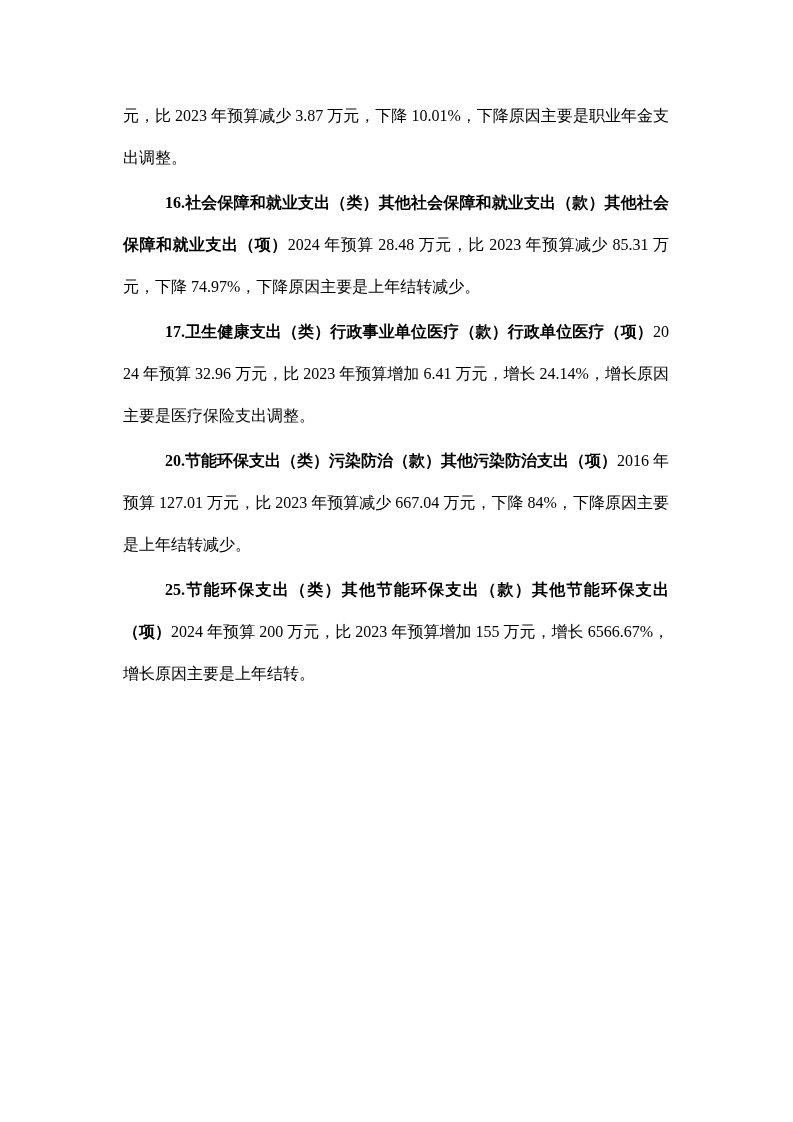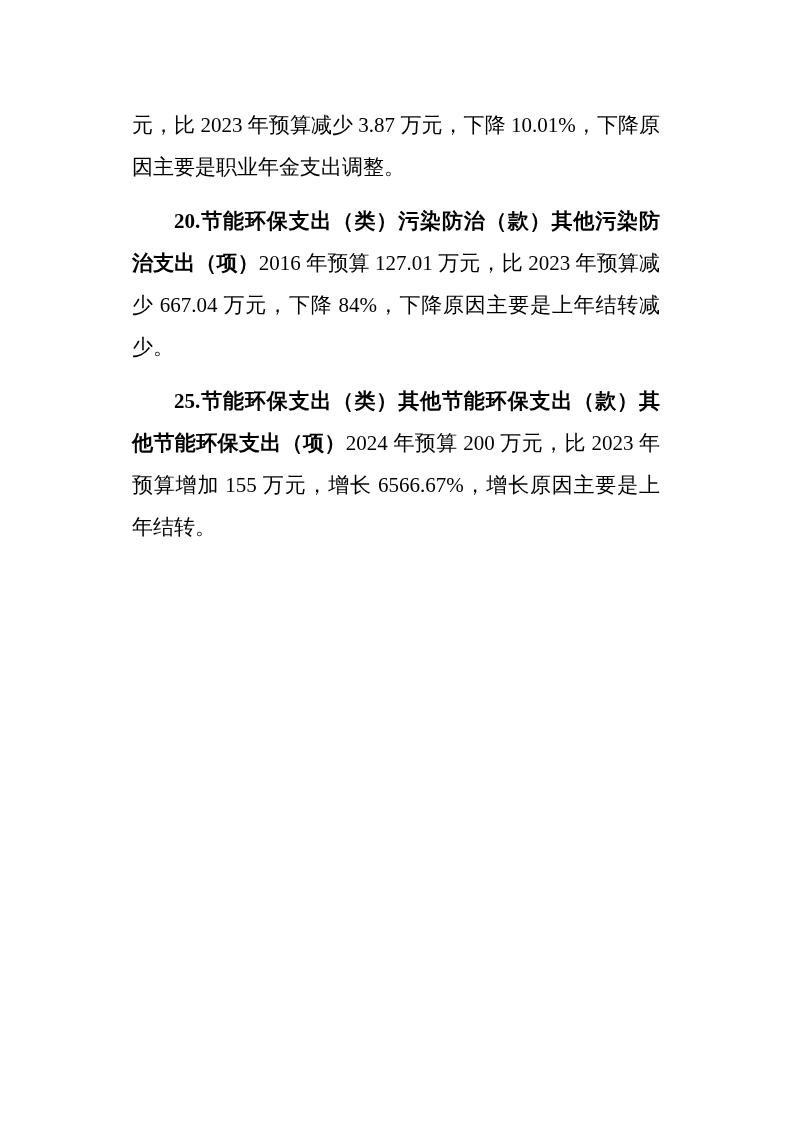--- a/index.html
+++ b/index.html
@@ -15,43 +15,45 @@
     font-family: "Liberation Serif", "DejaVu Serif", serif;
     overflow: hidden;
   }
   .doc-page {
     width: 793px;
     height: 1122px;
     padding: 92px 121px 0 120px;
     background: #ffffff;
   }
   .para {
-    margin: 12px;
-    font-size: 21px;
+    margin: 3px;
+    font-size: 16px;
     line-height: 42px;
     text-align: justify;
     text-justify: inter-ideograph;
     word-break: break-all;
     color: #000000;
   }
   .para.indent {
     text-indent: 42px; 
   }
   .para .bold {
     font-weight: bold;
   }
 </style>
 </head>
 <body>
 
 <div class="doc-page">
 
   <p class="para">元，比 2023 年预算减少 3.87 万元，下降 10.01%，下降原因主要是职业年金支出调整。</p>
 
+  <p class="para indent"><span class="bold">16.社会保障和就业支出（类）其他社会保障和就业支出（款）其他社会保障和就业支出（项）</span><span>2024 年预算 28.48 万元，比 2023 年预算减少 85.31 万元，下降 74.97%，下降原因主要是上年结转减少。</span></p>
 
+  <p class="para indent"><span class="bold">17.卫生健康支出（类）行政事业单位医疗（款）行政单位医疗（项）</span><span>2024 年预算 32.96 万元，比 2023 年预算增加 6.41 万元，增长 24.14%，增长原因主要是医疗保险支出调整。</span></p>
 
 
 
   <p class="para indent"><span class="bold">20.节能环保支出（类）污染防治（款）其他污染防治支出（项）</span><span>2016 年预算 127.01 万元，比 2023 年预算减少 667.04 万元，下降 84%，下降原因主要是上年结转减少。</span></p>
 
   <p class="para indent"><span class="bold">25.节能环保支出（类）其他节能环保支出（款）其他节能环保支出（项）</span><span>2024 年预算 200 万元，比 2023 年预算增加 155 万元，增长 6566.67%，增长原因主要是上年结转。</span></p>
 
 </div>
 
 </body></html>

